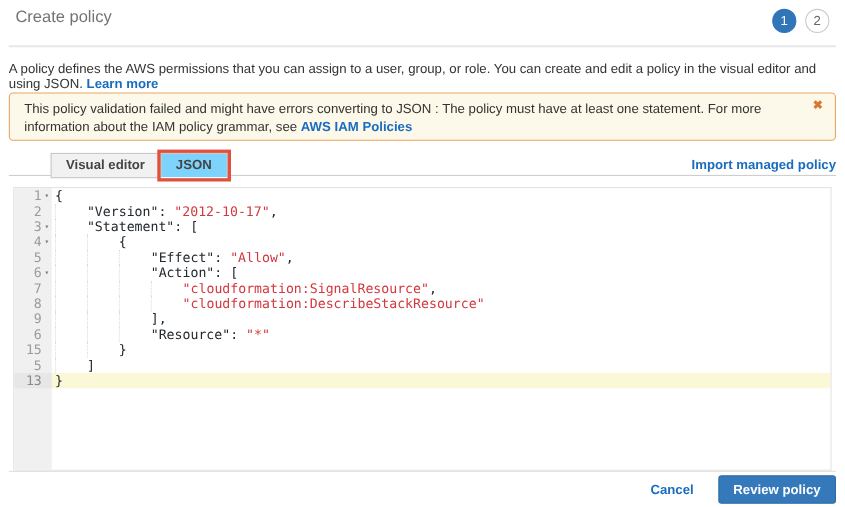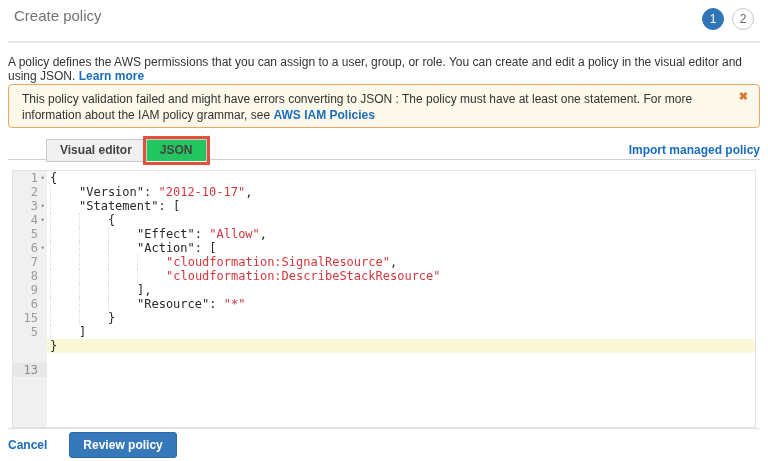--- a/index.html
+++ b/index.html
@@ -35,46 +35,46 @@
     cursor:pointer; line-height:12px;
   }
 
   
   .tabbar-line { position:absolute; left:8px; right:8px; top:159px; height:1px; background:#cfcfcf; }
   .tabs { position:absolute; left:18px; top:139px; display:flex; align-items:flex-end;margin-left:28px; }
   .tab {
     font-size:12px; font-weight:bold; color:#444; padding:3px 13px 4px 13px;
     border:1px solid #c9c9c9; background:#f1f1f1; cursor:pointer; position:relative; z-index:2;
   }
-  .tab.active { background:#22c55e; border-bottom-color:#fff; }
+  .tab.active { background:#7dd3fc; border-bottom-color:#fff; }
   .tab-annotation { outline:3px solid #e0503a; outline-offset:0; }
   .import-link { position:absolute; right:8px; top:143px; font-size:12px;margin-left:11px; }
 
   
   .editor {
     position:absolute; left:12px; top:170px; width:744px; height:258px;
     border:1px solid #e3e3e3; background:#fff; display:flex;
     font-family:"DejaVu Sans Mono", monospace; font-size:12px; line-height:14px;
   }
   .gutter { width:34px; background:#f0f0f0; flex:none; display:flex; flex-direction:column; }
   .gl { height:14px; display:flex; justify-content:flex-end; color:#9b9b9b; }
   .gl .num { display:inline-block; text-align:right; }
   .gl .fold { display:inline-block; width:9px; font-size:7px; color:#7d7d7d; text-align:center; line-height:15px; }
-  .gl.act { background:#e7e7e7; color:#8a8a8a;margin-top:24px; }
+  .gl.act { background:#e7e7e7; color:#8a8a8a; }
   .code-area { flex:1; display:flex; flex-direction:column; color:#24292e; overflow:hidden; }
   .cl { height:14px; white-space:pre; padding-left:3px; }
   .cl.act { background:#fbf8d7; }
   .ind { display:inline-block; width:29px; height:14px; border-left:1px dotted #dcdcdc; vertical-align:top; }
   .s { color:#d2383e; }
   .p { color:#24292e; }
 
   
   .footer {
     position:absolute; left:8px; right:8px; bottom:0; height:33px; background:#fff;
-    border-top:1px solid #e0e0e0; display:flex; align-items:center; justify-content:flex-start;
+    border-top:1px solid #e0e0e0; display:flex; align-items:center; justify-content:flex-end;
   }
   .cancel-link { font-size:12px; font-weight:bold; margin-right:22px; }
   .primary-btn {
     background:#3579bb; border:1px solid #2d6ca8; border-radius:3px; color:#fff;
     font-family:"Liberation Sans", sans-serif; font-size:12px; font-weight:bold;
     padding:5px 13px; cursor:pointer;
   }
 </style>
 </head>
 <body>

